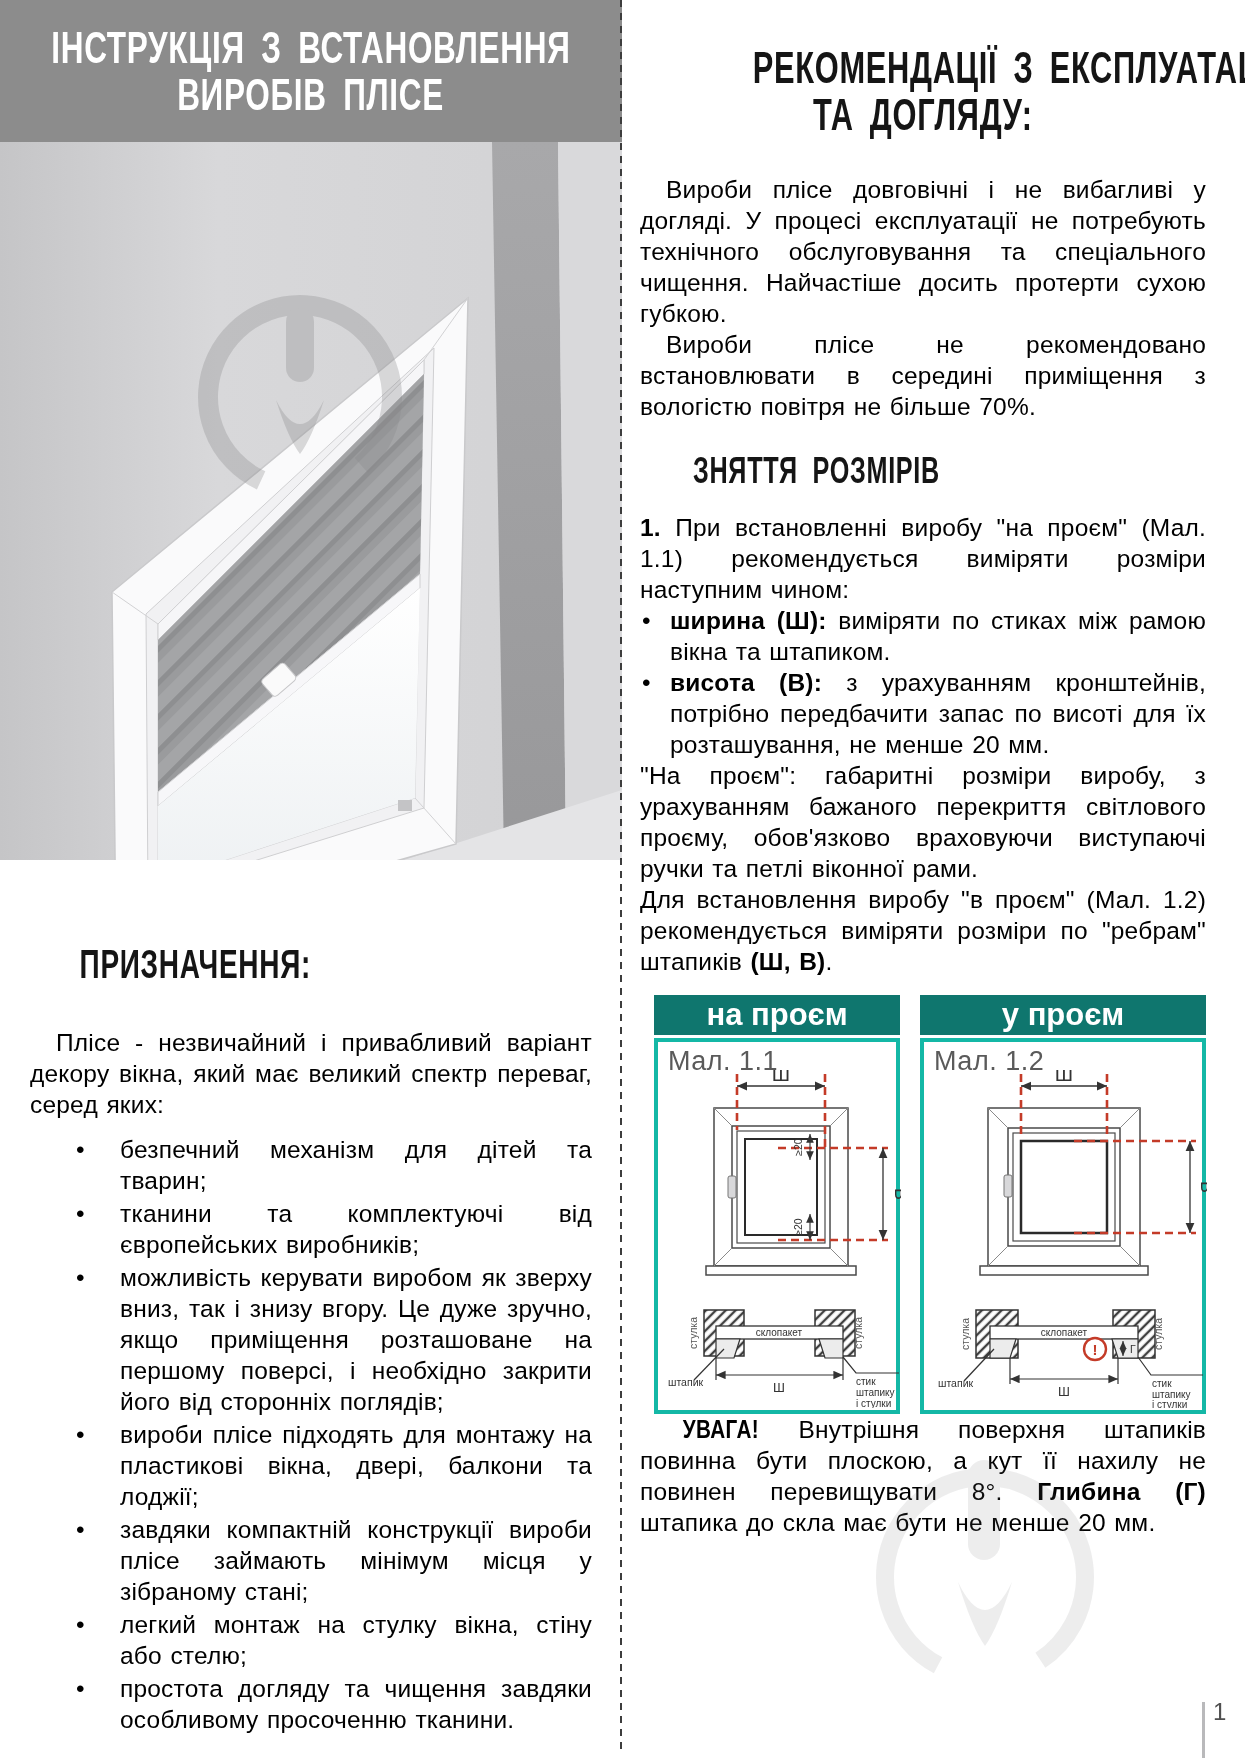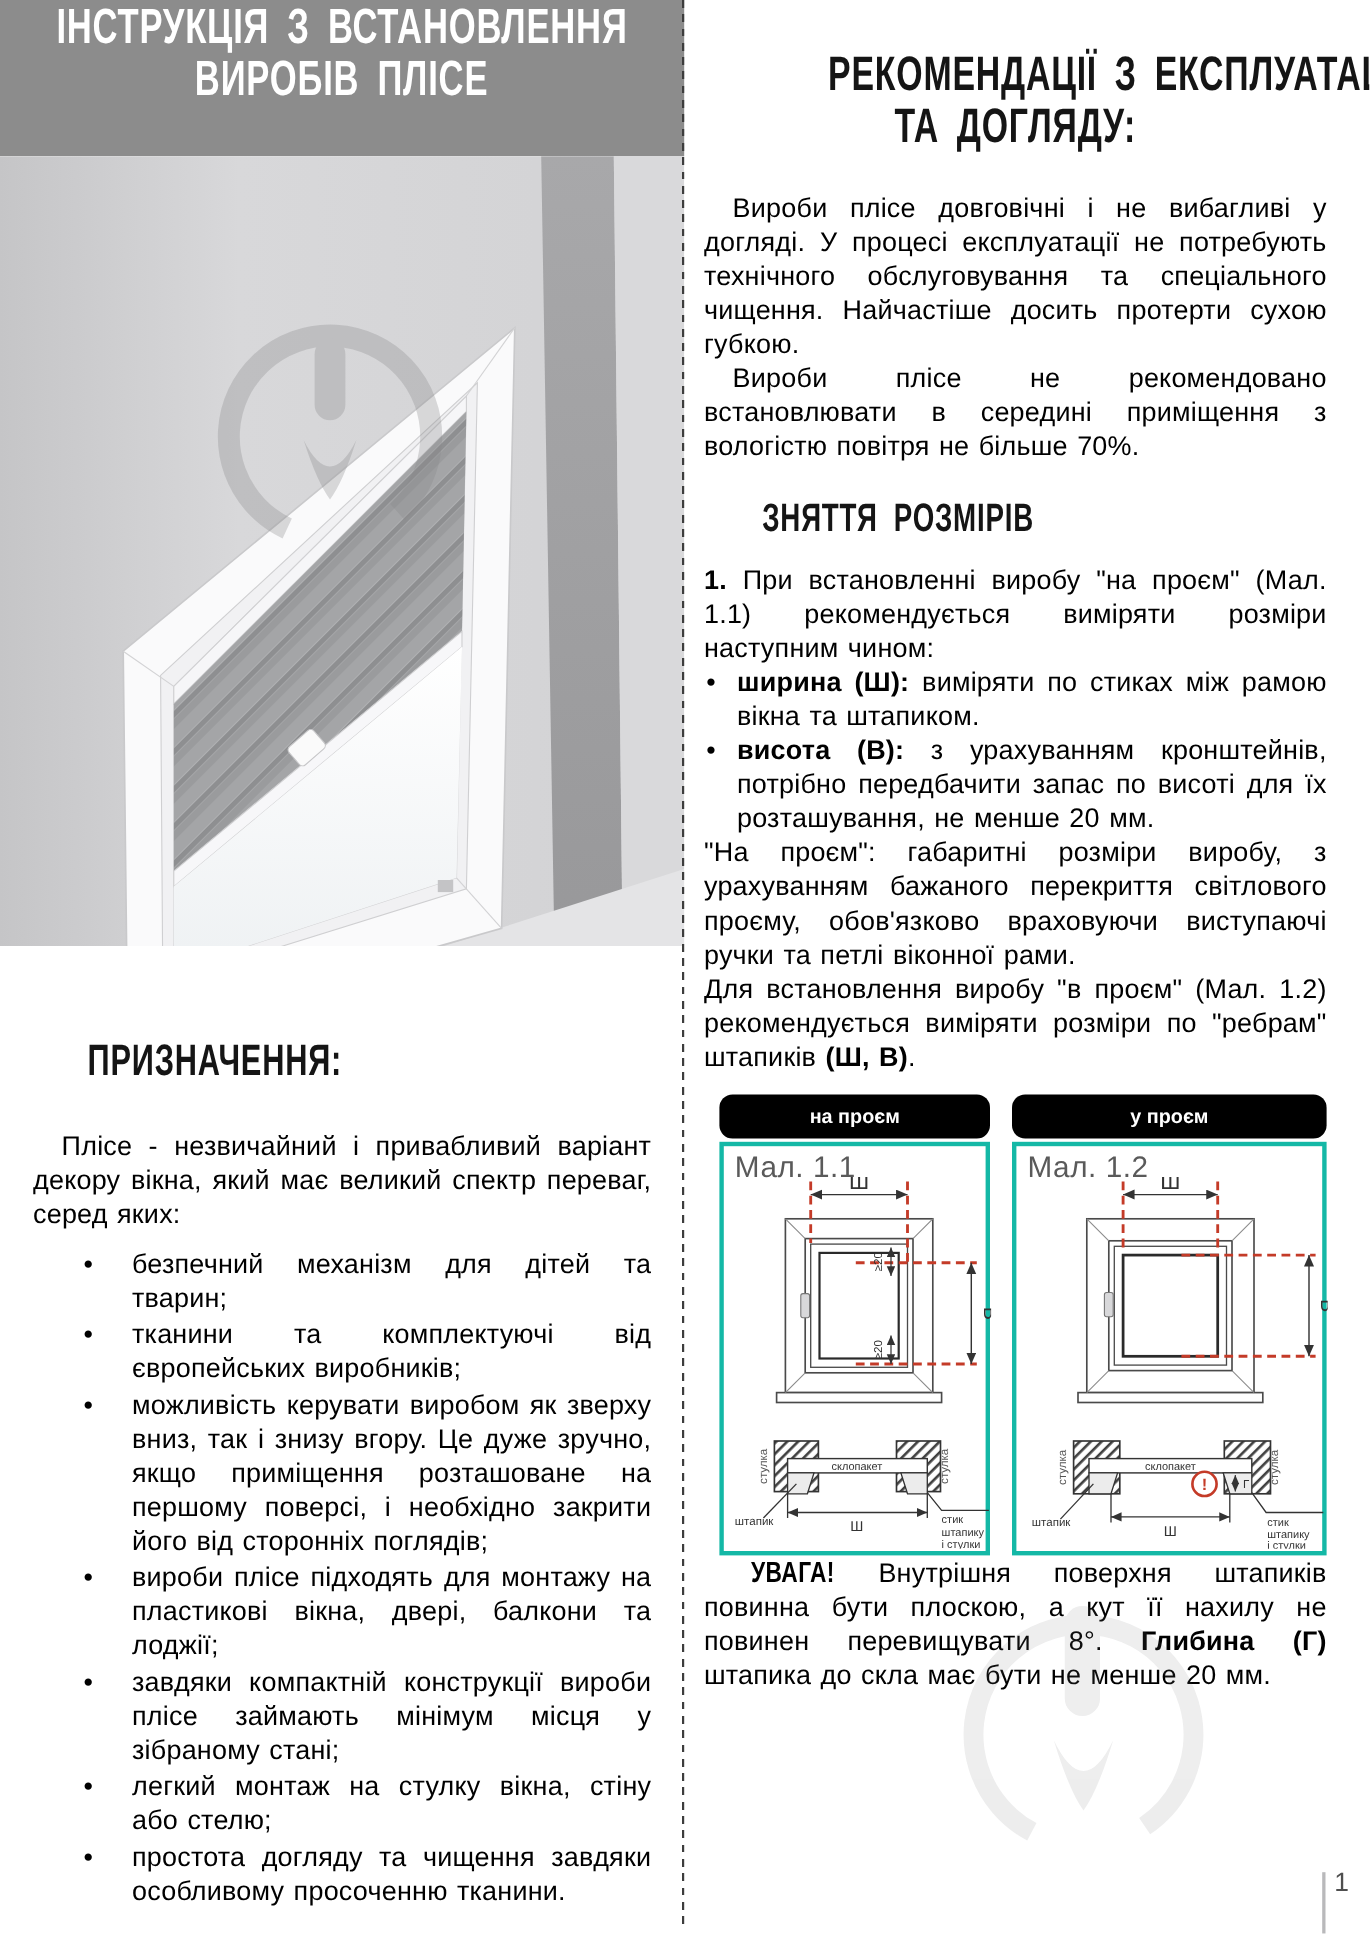--- a/index.html
+++ b/index.html
@@ -1,20 +1,20 @@
 <!DOCTYPE html>
 <html lang="uk"><head>
 <meta charset="utf-8">
 <style>
   html,body{margin:0;padding:0;background:#ffffff;}
   .page{position:relative;width:1245px;height:1758px;background:#fff;overflow:hidden;
         font-family:"Liberation Sans",sans-serif;color:#2e2e2e;}
   
   .banner{position:absolute;left:0;top:0;width:622px;height:142px;background:#8c8c8c;
-          display:flex;flex-direction:column;justify-content:flex-start;align-items:center;}
+          display:flex;flex-direction:column;justify-content:center;align-items:center;}
   .banner .bline{color:#fff;font-size:45px;line-height:47px;text-align:center;}
   .cond{display:inline-block;transform:scaleX(.70);transform-origin:50% 50%;
         white-space:nowrap;font-weight:700;letter-spacing:1px;word-spacing:10px;}
   .photo-wrap{position:absolute;left:0;top:142px;width:622px;height:718px;}
   .purpose{position:absolute;left:30px;top:942px;width:562px;}
   .purpose h2{margin:0;text-align:left;font-size:40px;color:#151515;}
   .purpose .intro{margin:40px 0 14px 0;}
   p.body, li.body{font-size:24.5px;line-height:31px;letter-spacing:.2px;word-spacing:1.5px;
         text-align:justify;margin:0;color:#000000;}
   .indent{text-indent:26px;}
@@ -27,22 +27,22 @@
   
   .col-right{position:absolute;left:640px;top:44px;width:566px;}
   .col-right h1{margin:0 0 36px 0;text-align:center;font-size:44px;line-height:47px;color:#151515;}
   .col-right h2.mid{margin:28px 0 20px 0;text-align:left;font-size:36px;color:#151515;}
   .gap-top{margin-top:26px;}
   ul.mlist{margin:0;padding:0;list-style:none;}
   ul.mlist>li{position:relative;margin:0;padding-left:30px;}
   ul.mlist>li::before{content:"•";position:absolute;left:2px;top:0;font-size:24.5px;}
   .figures{display:flex;gap:20px;margin:18px 0 0 14px;}
   .fig{display:flex;flex-direction:column;}
-  .fig-tab{background:#000000;color:#fff;font-weight:700;font-size:18px;height:40px;
-           line-height:40px;text-align:center;border-radius:12px;}
+  .fig-tab{background:#0f766e;color:#fff;font-weight:700;font-size:31px;height:40px;
+           line-height:40px;text-align:center;}
   .fig-box{margin-top:3px;border:4px solid #14b8a6;background:#fff;position:relative;height:368px;}
   .fig-caption{position:absolute;left:10px;top:4px;font-size:27px;color:#5a5a5a;letter-spacing:.5px;}
   .fig-box svg{position:absolute;left:0;}
   .attention{margin-top:34px;}
   .cond-inline{display:inline-block;transform:scaleX(.78);transform-origin:0 72%;
                font-weight:700;font-size:26.5px;letter-spacing:.5px;margin-right:-26px;}
   
   .wm2{position:absolute;left:820px;top:1442px;pointer-events:none;}
   
   .pageno-rule{position:absolute;left:1202px;top:1702px;width:3px;height:56px;background:#b9b9bb;}

